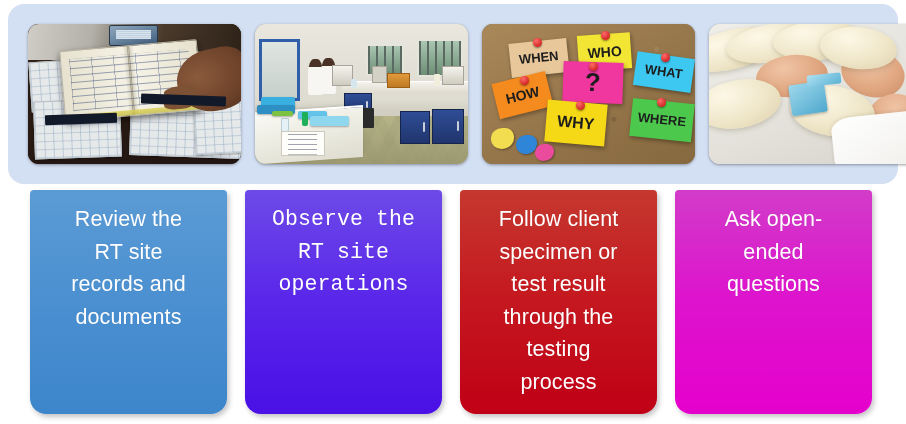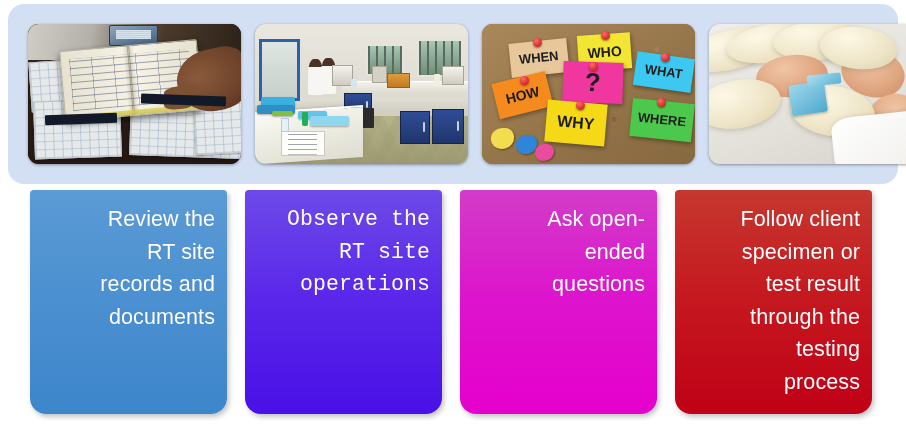--- a/index.html
+++ b/index.html
@@ -329,21 +329,20 @@
     text-align: center;
   }
   .card-label {
     color: #ffffff;
     font-size: 21.5px;
     line-height: 32.5px;
     font-weight: normal;
     letter-spacing: .1px;
     white-space: pre-line;
     text-shadow: 0 0 1px rgba(0,0,0,.10);
-    text-align: right;
   }
   .card.blue    { background: linear-gradient(180deg,#5b9bd5 0%, #4a8fd0 52%, #3d86cb 100%); }
   .card.purple  { background: linear-gradient(180deg,#6d4ae8 0%, #5a27ea 48%, #4a10e6 100%); font-family: Liberation Mono, monospace; }
   .card.magenta { background: linear-gradient(180deg,#d23cc9 0%, #dd14cd 48%, #e500cc 100%); }
   .card.red     { background: linear-gradient(180deg,#c5382f 0%, #c51a20 45%, #c00016 100%); }
 </style>
 </head>
 <body>
 
 <div id="slide">
@@ -492,30 +491,30 @@
 records and
 documents</div>
     </div>
 
     <div class="card purple">
       <div class="card-label">Observe the
 RT site
 operations</div>
     </div>
 
-    <div class="card magenta">
-      <div class="card-label">Ask open-
-ended
-questions</div>
-    </div>
-
     <div class="card red">
       <div class="card-label">Follow client
 specimen or
 test result
 through the
 testing
 process</div>
     </div>
 
+    <div class="card magenta">
+      <div class="card-label">Ask open-
+ended
+questions</div>
+    </div>
+
   </div>
 
 </div>
 
 </body></html>

